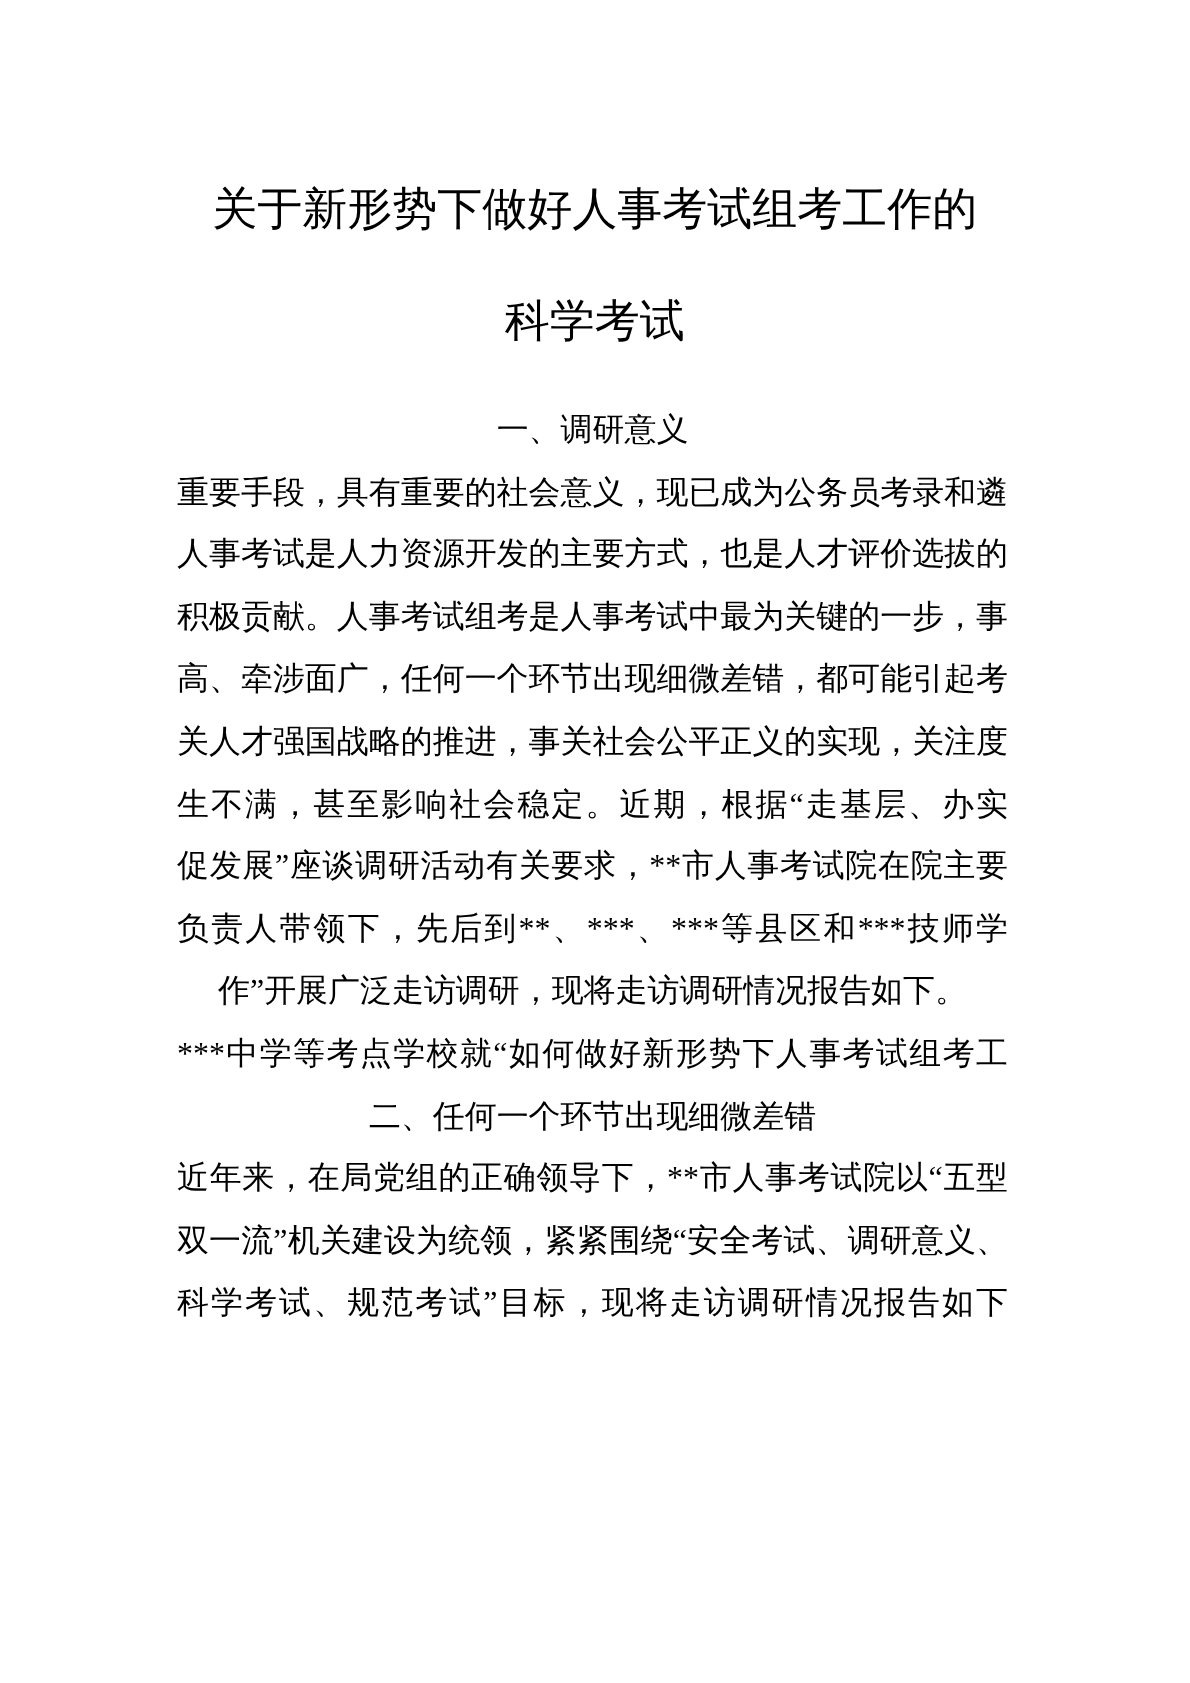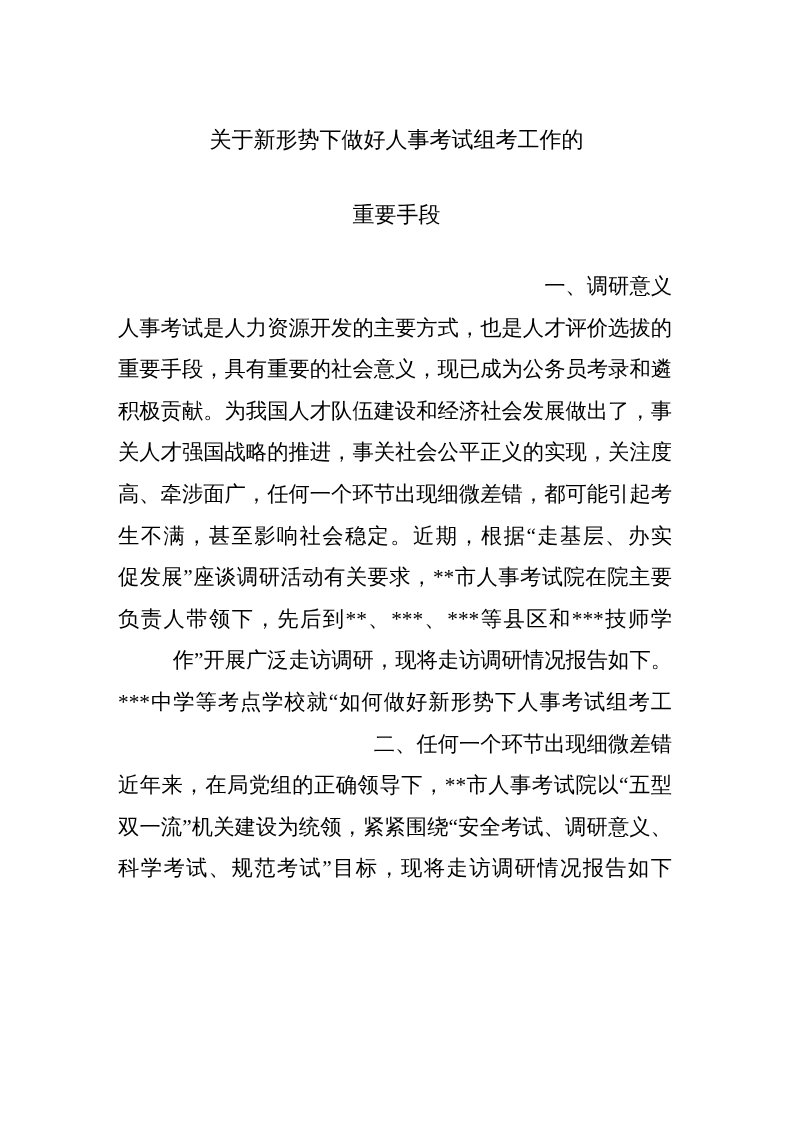--- a/index.html
+++ b/index.html
@@ -13,64 +13,64 @@
     height: 1122px;
     background: #ffffff;
     color: #000000;
     font-family: "Liberation Serif", "DejaVu Serif", serif;
     overflow: hidden;
     box-sizing: border-box;
   }
   .doc-title {
     padding-top: 102px;
     text-align: center;
-    font-size: 22px;
+    font-size: 30px;
     font-weight: 500;
     line-height: 75px;
     letter-spacing: 0px;
   }
   .title-line {
     height: 75px;
     white-space: nowrap;
   }
   .doc-body {
     margin-top: 14px;
     padding-left: 118px;
     padding-right: 121px;
     font-size: 21.3px;
     line-height: 41.6px;
   }
   .line {
     height: 41.6px;
     overflow: hidden;
-    text-align: right;
+    text-align: center;
     white-space: nowrap;
   }
   .line.just {
     text-align: justify;
     text-align-last: justify;
     white-space: normal;
     word-break: break-all;
   }
 </style>
 </head>
 <body>
 
 <div class="page">
   <div class="doc-title">
     <div class="title-line">关于新形势下做好人事考试组考工作的</div>
-    <div class="title-line">重要手段</div>
+    <div class="title-line">科学考试</div>
   </div>
   <div class="doc-body">
       <div class="line">一、调研意义</div>
+      <div class="line just">重要手段，具有重要的社会意义，现已成为公务员考录和遴</div>
       <div class="line just">人事考试是人力资源开发的主要方式，也是人才评价选拔的</div>
-      <div class="line just">重要手段，具有重要的社会意义，现已成为公务员考录和遴</div>
-      <div class="line just">积极贡献。为我国人才队伍建设和经济社会发展做出了，事</div>
+      <div class="line just">积极贡献。人事考试组考是人事考试中最为关键的一步，事</div>
+      <div class="line just">高、牵涉面广，任何一个环节出现细微差错，都可能引起考</div>
       <div class="line just">关人才强国战略的推进，事关社会公平正义的实现，关注度</div>
-      <div class="line just">高、牵涉面广，任何一个环节出现细微差错，都可能引起考</div>
       <div class="line just">生不满，甚至影响社会稳定。近期，根据“走基层、办实事、</div>
       <div class="line just">促发展”座谈调研活动有关要求，**市人事考试院在院主要</div>
       <div class="line just">负责人带领下，先后到**、***、***等县区和***技师学院、</div>
       <div class="line">作”开展广泛走访调研，现将走访调研情况报告如下。</div>
       <div class="line just">***中学等考点学校就“如何做好新形势下人事考试组考工</div>
       <div class="line">二、任何一个环节出现细微差错</div>
       <div class="line just">近年来，在局党组的正确领导下，**市人事考试院以“五型</div>
       <div class="line just">双一流”机关建设为统领，紧紧围绕“安全考试、调研意义、</div>
       <div class="line just">科学考试、规范考试”目标，现将走访调研情况报告如下</div>
     </div>

